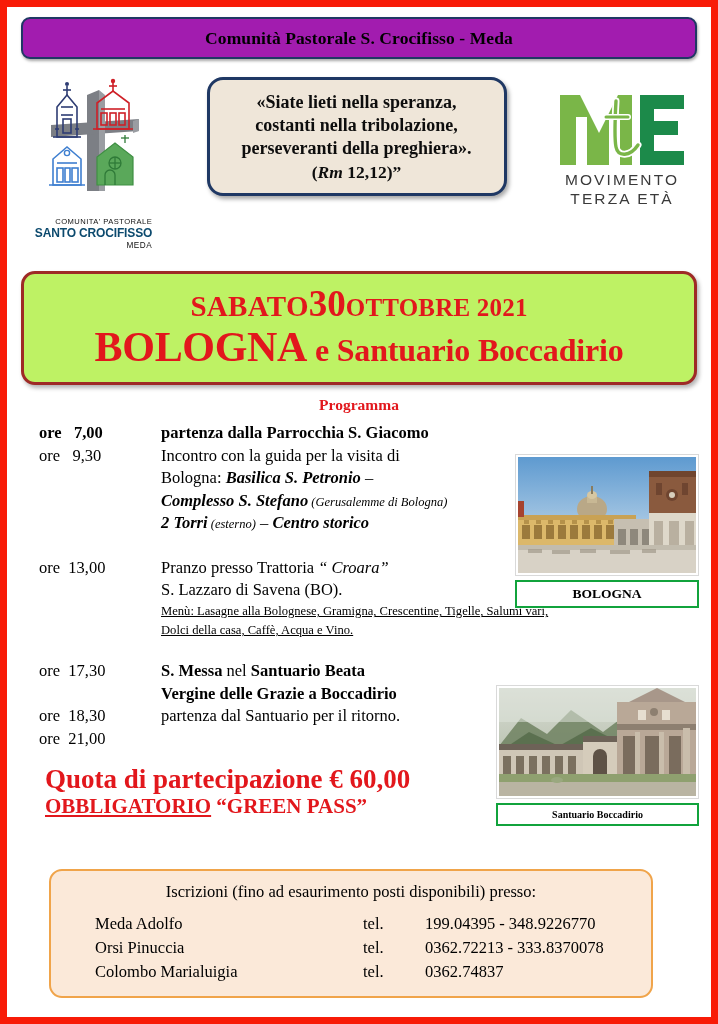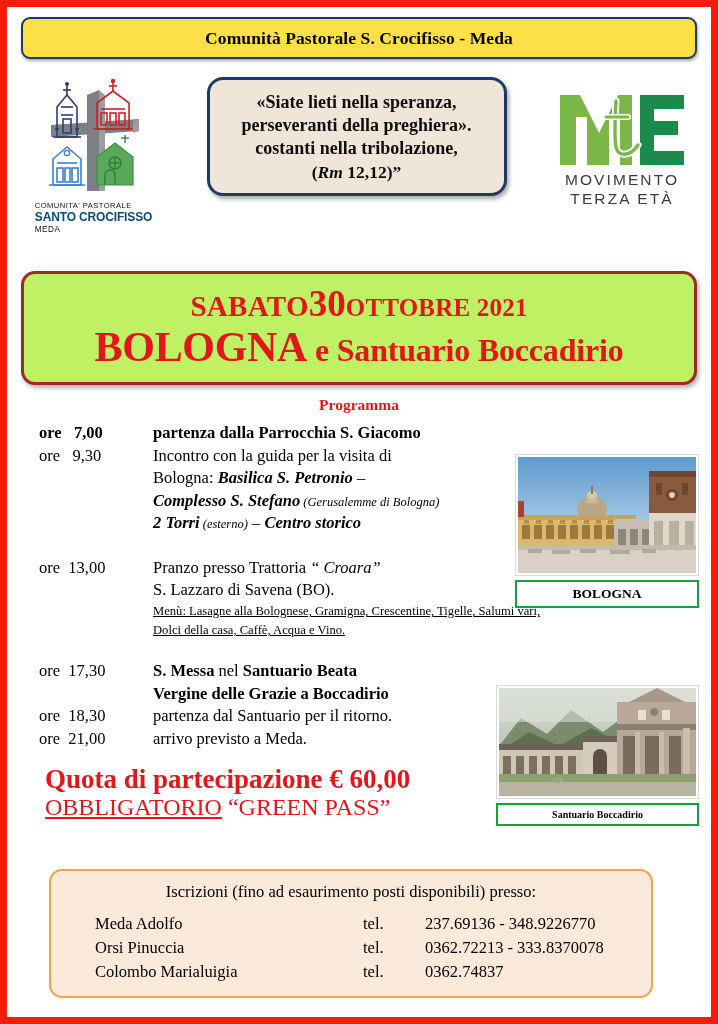--- a/index.html
+++ b/index.html
@@ -30,21 +30,21 @@
     height: 100%;
     box-sizing: border-box;
     padding: 10px 14px 0 14px;
   }
 
   
   .header-bar {
     box-sizing: border-box;
     width: 100%;
     height: 42px;
-    background: #fde047;
+    background: #a21caf;
     border: 2px solid #1f3864;
     border-radius: 9px;
     display: flex;
     align-items: center;
     justify-content: center;
     box-shadow: 1px 2px 3px rgba(0,0,0,0.35);
   }
   .header-title {
     font-size: 17.5px;
     font-weight: bold;
@@ -63,21 +63,21 @@
 
   
   .parish-logo {
     width: 145px;
     display: flex;
     flex-direction: column;
     align-items: center;
     padding-top: 2px;
   }
   .parish-mark { width: 118px; height: 126px; display:block; }
-  .parish-caption { text-align: left; line-height: 1.12; margin-top: 3px; }
+  .parish-caption { text-align: right; line-height: 1.12; margin-top: 19px; }
   .pc-top {
     font-family: "Liberation Sans", sans-serif;
     font-size: 7.6px; letter-spacing: .45px; color: #111;
   }
   .pc-mid {
     font-family: "Liberation Sans", sans-serif;
     font-size: 12px; font-weight: bold; letter-spacing: -.15px; color: #0c4a6e;
   }
   .pc-bot {
     font-family: "Liberation Sans", sans-serif;
@@ -154,21 +154,21 @@
     color: #e2171c;
     font-size: 15.5px;
     font-weight: bold;
     margin-top: 11px;
   }
 
   .schedule {
     position: relative;
     margin-top: 8px;
   }
-  .sched-block { display: flex; align-items: flex-start; }
+  .sched-block { display: flex; align-items: flex-start; gap: 8px; }
   .sched-time {
     width: 132px;
     flex: 0 0 132px;
     font-size: 16.5px;
     color: #000;
     line-height: 1.38;
     padding-left: 18px;
     box-sizing: border-box;
     white-space: pre;
   }
@@ -193,22 +193,22 @@
   }
   .price-line {
     color: #e2171c;
     font-size: 27px;
     font-weight: bold;
     line-height: 1.12;
     white-space: nowrap;
   }
   .greenpass-line {
     color: #e2171c;
-    font-size: 24px;
-    font-weight: normal;
+    font-size: 21px;
+    font-weight: bold;
     line-height: 1.16;
     white-space: nowrap;
   }
   .greenpass-line u { text-decoration: underline; text-underline-offset: 2px; }
 
   
   .photo-card { position: absolute; }
   .photo-frame {
     box-sizing: border-box;
     border: 1px solid #d9d9d9;
@@ -335,22 +335,22 @@
       </svg>
       <div class="parish-caption">
         <div class="pc-top">COMUNITA' PASTORALE</div>
         <div class="pc-mid">SANTO CROCIFISSO</div>
         <div class="pc-bot">MEDA</div>
       </div>
     </div>
 
     <div class="quote-box">
       <div class="quote-line">«Siate lieti nella speranza,</div>
+      <div class="quote-line">costanti nella tribolazione,</div>
       <div class="quote-line">perseveranti della preghiera».</div>
-      <div class="quote-line">costanti nella tribolazione,</div>
       <div class="quote-ref"><span>(</span><i>Rm</i><span> 12,12)”</span></div>
     </div>
 
     <div class="mte-logo">
       <svg class="mte-mark" viewBox="0 0 136 84">
 
         <path d="M6,78 L6,8 L26,8 L45,46 L45,78 L33,78 L33,30 L22,30 L22,78 Z" fill="#7ab648"></path>
         <path d="M45,46 L64,8 L78,8 L78,78 L66,78 L66,30 L55,30 L55,78 L45,78 Z" fill="#7ab648"></path>
 
         <path d="M86,8 L130,8 L130,22 L100,22 L100,34 L124,34 L124,48 L100,48 L100,64 L130,64 L130,78 L86,78 Z" fill="#1c8a4a"></path>
@@ -419,23 +419,20 @@
 
     <div class="sched-block">
       <div class="sched-time"><span>ore</span>&nbsp;&nbsp;<span>18,30</span></div>
       <div class="sched-body">
         <div>partenza dal Santuario per il ritorno.</div>
       </div>
     </div>
 
     <div class="sched-block">
       <div class="sched-time"><span>ore</span>&nbsp;&nbsp;<span>21,00</span></div>
-      <div class="sched-body">
-        <div>arrivo previsto a Meda.</div>
-      </div>
     </div>
   </div>
 
   <div class="price-block">
     <div class="price-line">Quota di partecipazione € 60,00</div>
     <div class="greenpass-line"><u>OBBLIGATORIO</u><span> “GREEN PASS”</span></div>
   </div>
 
   <div class="photo-card" id="photo-bologna">
     <div class="photo-frame">
@@ -570,21 +567,21 @@
       </svg>
     </div>
     <div class="photo-caption">Santuario Boccadirio</div>
   </div>
 
   <div class="contacts-box">
     <div class="contacts-head">Iscrizioni (fino ad esaurimento posti disponibili) presso:</div>
     <div class="contact-row">
       <div class="c-name">Meda Adolfo</div>
       <div class="c-tel">tel.</div>
-      <div class="c-num">237.69136 - 348.9226770</div>
+      <div class="c-num">199.04395 - 348.9226770</div>
     </div>
     <div class="contact-row">
       <div class="c-name">Orsi Pinuccia</div>
       <div class="c-tel">tel.</div>
       <div class="c-num">0362.72213 - 333.8370078</div>
     </div>
     <div class="contact-row">
       <div class="c-name">Colombo Marialuigia</div>
       <div class="c-tel">tel.</div>
       <div class="c-num">0362.74837</div>

